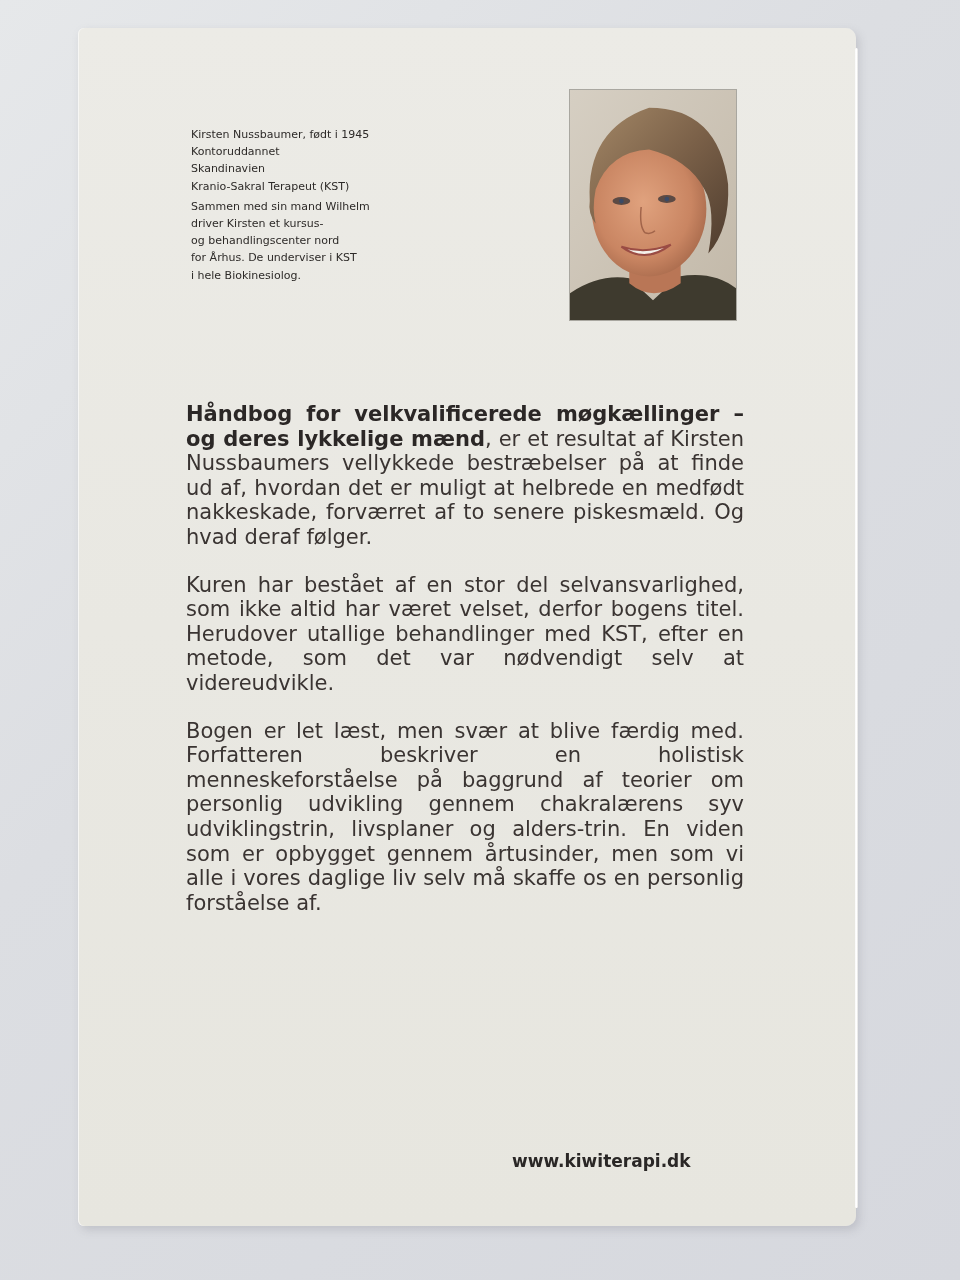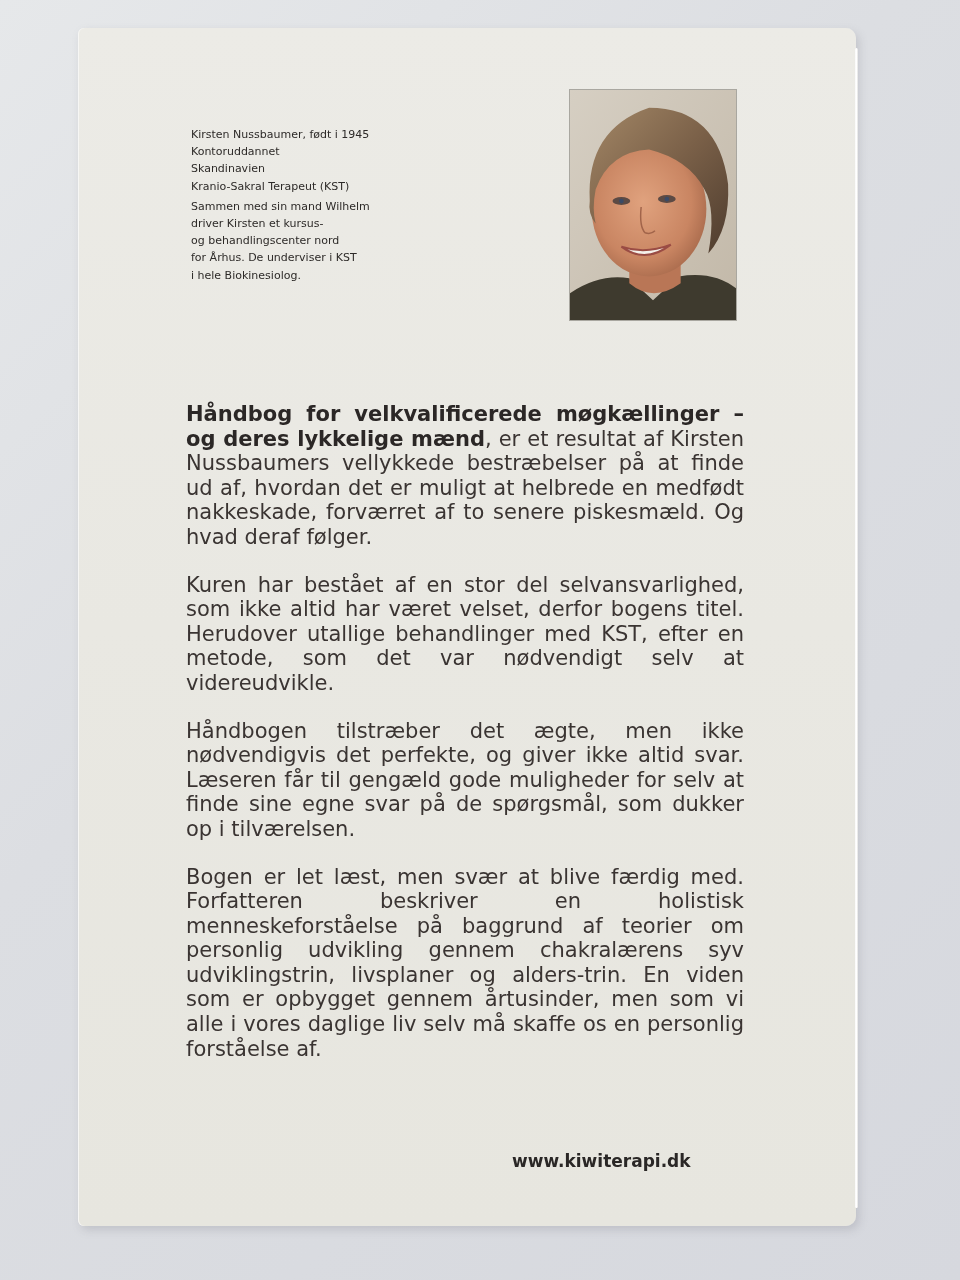--- a/index.html
+++ b/index.html
@@ -98,19 +98,18 @@
 
       <path d="M72 118 Q70 138 76 144 Q82 146 86 142" stroke="#a1644a" stroke-width="1.5" fill="none"></path>
 
       <path d="M52 158 Q76 176 102 156 Q76 166 52 158 Z" fill="#f4f0ea" stroke="#9a4c44" stroke-width="2"></path>
     </svg>
   </div>
 
   <div class="blurb">
     <p><b>Håndbog for velkvalificerede møgkællinger – og deres lykkelige mænd</b><span>, er et resultat af Kirsten Nussbaumers vellykkede bestræbelser på at finde ud af, hvordan det er muligt at helbrede en medfødt nakkeskade, forværret af to senere piskesmæld. Og hvad deraf følger.</span></p>
     <p>Kuren har bestået af en stor del selvansvarlighed, som ikke altid har været velset, derfor bogens titel. Herudover utallige behandlinger med KST, efter en metode, som det var nødvendigt selv at videreudvikle.</p>
-    <p>Håndbogen tilstræber det ægte, men ikke nødvendigvis det perfekte, og giver ikke altid svar. Læseren får til gengæld gode muligheder for selv at finde sine egne svar på de spørgsmål, som dukker op i tilværelsen.</p>
     <p>Bogen er let læst, men svær at blive færdig med. Forfatteren beskriver en holistisk menneskeforståelse på baggrund af teorier om personlig udvikling gennem chakralærens syv udviklingstrin, livsplaner og alders-trin. En viden som er opbygget gennem årtusinder, men som vi alle i vores daglige liv selv må skaffe os en personlig forståelse af.</p>
   </div>
 
 
   <div class="url">www.kiwiterapi.dk</div>
 </div>
 
 </body></html>

